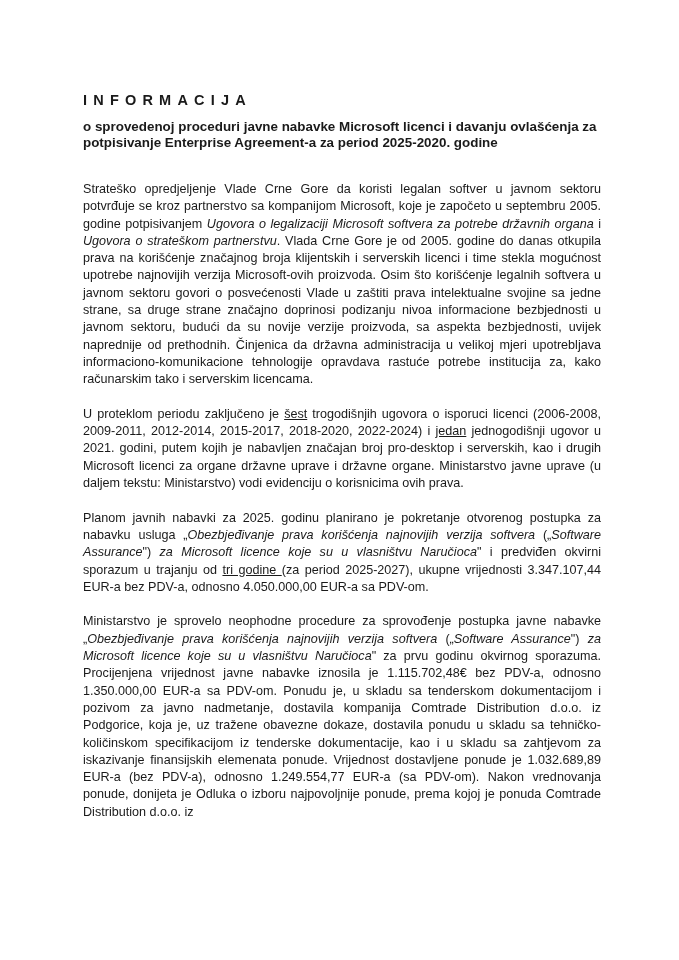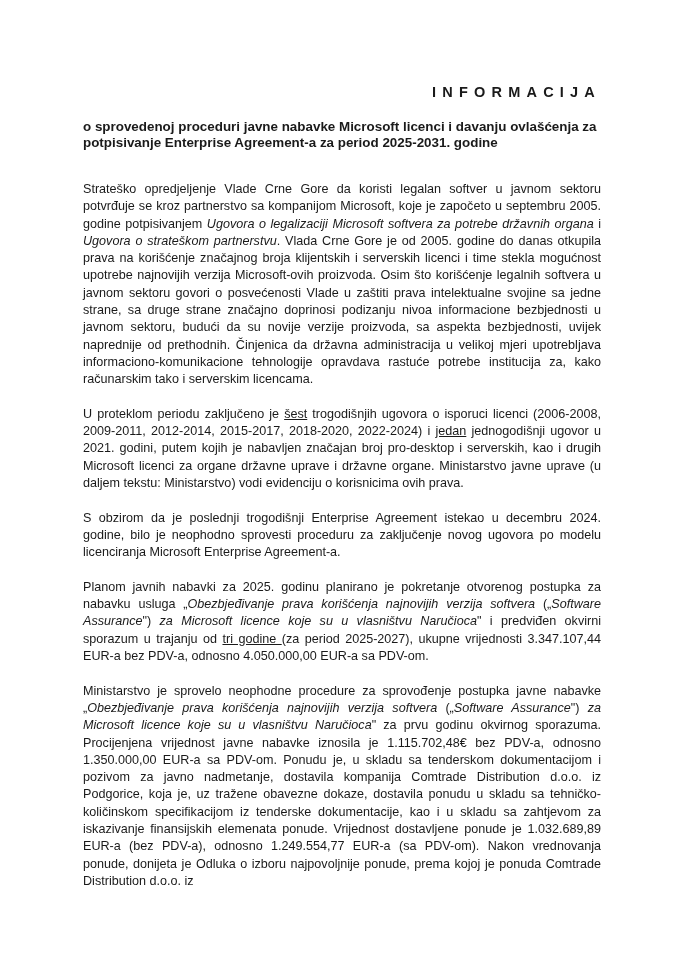--- a/index.html
+++ b/index.html
@@ -2,47 +2,46 @@
 <html><head>
 <meta charset="utf-8">
 <style>
   html, body { margin: 0; padding: 0; background: #ffffff; }
   body {
     width: 679px; height: 960px; overflow: hidden; position: relative;
     font-family: "Liberation Sans", sans-serif; color: #1a1a1a;
   }
   .page { position: absolute; left: 83px; top: 0; width: 518px; }
   .title {
-    position: absolute; top: 84px; left: 0; width: 518px; text-align: right;
+    position: absolute; top: 92px; left: 0; width: 518px; text-align: left;
     font-weight: bold; font-size: 14.5px; letter-spacing: 6.2px; margin: 0;
   }
   .subtitle {
     position: absolute; top: 119px; left: 0; width: 518px;
     font-weight: bold; font-size: 13.4px; line-height: 16px; margin: 0;
   }
   .body { position: absolute; top: 181px; left: 0; width: 518px; }
   .para {
     font-size: 12.6px; line-height: 17.3px; text-align: justify; margin: 0 0 17.3px 0;
     text-align-last: left;
   }
   i { font-style: italic; }
   b { font-weight: normal; }
   u { }
 </style>
 </head>
 <body>
 
 <div class="page">
   <h1 class="title">INFORMACIJA</h1>
-  <p class="subtitle">o sprovedenoj proceduri javne nabavke Microsoft licenci i davanju ovlašćenja za potpisivanje Enterprise Agreement-a za period 2025-2031. godine</p>
+  <p class="subtitle">o sprovedenoj proceduri javne nabavke Microsoft licenci i davanju ovlašćenja za potpisivanje Enterprise Agreement-a za period 2025-2020. godine</p>
 
   <div class="body">
     <p class="para"><span>Strateško opredjeljenje Vlade Crne Gore da koristi legalan softver u javnom sektoru potvrđuje se kroz partnerstvo sa kompanijom Microsoft, koje je započeto u septembru 2005. godine potpisivanjem </span><i>Ugovora o legalizaciji Microsoft softvera za potrebe državnih organa</i><span> i </span><i>Ugovora o strateškom partnerstvu</i><span>. Vlada Crne Gore je od 2005. godine do danas otkupila prava na korišćenje značajnog broja klijentskih i serverskih licenci i time stekla mogućnost upotrebe najnovijih verzija Microsoft-ovih proizvoda. Osim što korišćenje legalnih softvera u javnom sektoru govori o posvećenosti Vlade u zaštiti prava intelektualne svojine sa jedne strane, sa druge strane značajno doprinosi podizanju nivoa informacione bezbjednosti u javnom sektoru, budući da su novije verzije proizvoda, sa aspekta bezbjednosti, uvijek naprednije od prethodnih. Činjenica da državna administracija u velikoj mjeri upotrebljava informaciono-komunikacione tehnologije opravdava rastuće potrebe institucija za, kako računarskim tako i serverskim licencama.</span></p>
 
     <p class="para"><span>U proteklom periodu zaključeno je </span><u>šest</u><span> trogodišnjih ugovora o isporuci licenci (2006-2008, 2009-2011, 2012-2014, 2015-2017, 2018-2020, 2022-2024) i </span><u>jedan</u><span> jednogodišnji ugovor u 2021. godini, putem kojih je nabavljen značajan broj pro-desktop i serverskih, kao i drugih Microsoft licenci za organe državne uprave i državne organe. Ministarstvo javne uprave (u daljem tekstu: Ministarstvo) vodi evidenciju o korisnicima ovih prava.</span></p>
 
-    <p class="para">S obzirom da je poslednji trogodišnji Enterprise Agreement istekao u decembru 2024. godine, bilo je neophodno sprovesti proceduru za zaključenje novog ugovora po modelu licenciranja Microsoft Enterprise Agreement-a.</p>
 
     <p class="para"><span>Planom javnih nabavki za 2025. godinu planirano je pokretanje otvorenog postupka za nabavku usluga „</span><i>Obezbjeđivanje prava korišćenja najnovijih verzija softvera</i><span> („</span><i>Software Assurance</i><span>") </span><i>za Microsoft licence koje su u vlasništvu Naručioca</i><span>" i predviđen okvirni sporazum u trajanju od </span><u>tri godine </u><span>(za period 2025-2027), ukupne vrijednosti 3.347.107,44 EUR-a bez PDV-a, odnosno 4.050.000,00 EUR-a sa PDV-om.</span></p>
 
     <p class="para"><span>Ministarstvo je sprovelo neophodne procedure za sprovođenje postupka javne nabavke „</span><i>Obezbjeđivanje prava korišćenja najnovijih verzija softvera</i><span> („</span><i>Software Assurance</i><span>") </span><i>za Microsoft licence koje su u vlasništvu Naručioca</i><span>" za prvu godinu okvirnog sporazuma. Procijenjena vrijednost javne nabavke iznosila je </span><b>1.115.702,48€ bez PDV-a</b><span>, odnosno </span><b>1.350.000,00 EUR-a sa PDV-om</b><span>. Ponudu je, u skladu sa tenderskom dokumentacijom i pozivom za javno nadmetanje, dostavila kompanija Comtrade Distribution d.o.o. iz Podgorice, koja je, uz tražene obavezne dokaze, dostavila ponudu u skladu sa tehničko-količinskom specifikacijom iz tenderske dokumentacije, kao i u skladu sa zahtjevom za iskazivanje finansijskih elemenata ponude. Vrijednost dostavljene ponude je </span><b>1.032.689,89 EUR-a</b><span> (bez PDV-a), odnosno </span><b>1.249.554,77 EUR-a</b><span> (sa PDV-om). Nakon vrednovanja ponude, donijeta je Odluka o izboru najpovoljnije ponude, prema kojoj je ponuda Comtrade Distribution d.o.o. iz</span></p>
   </div>
 </div>
 
 </body></html>

